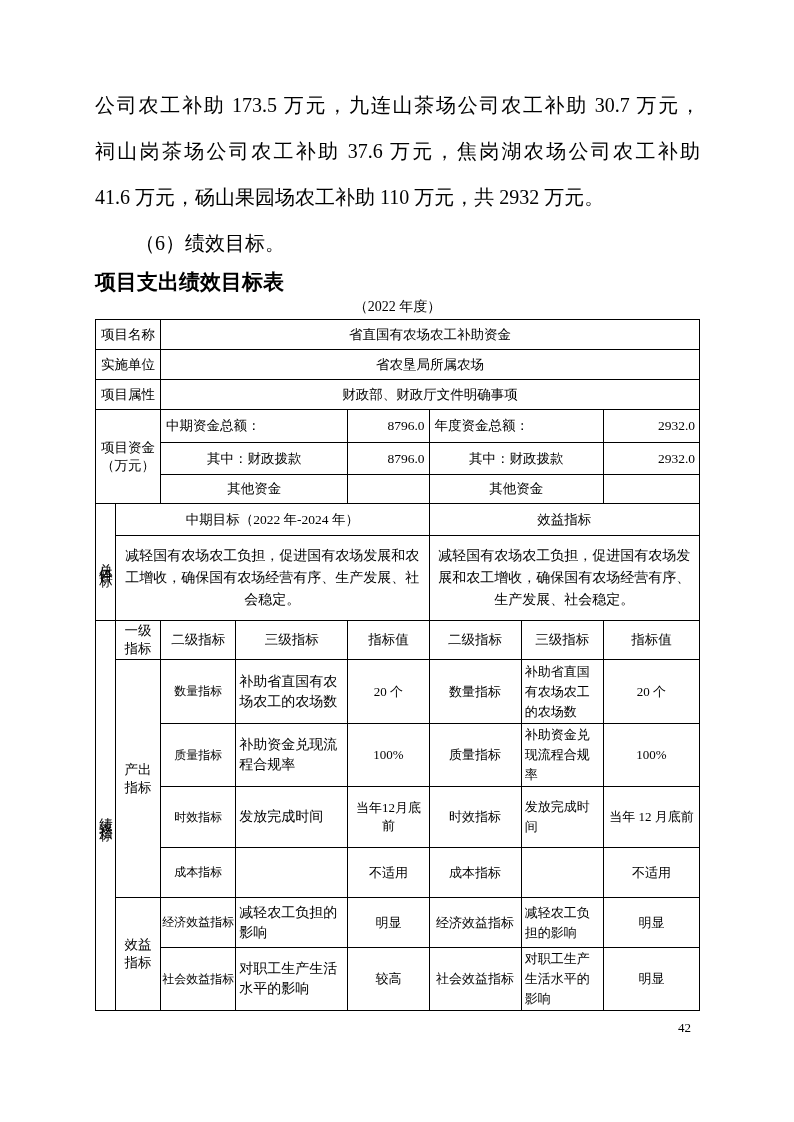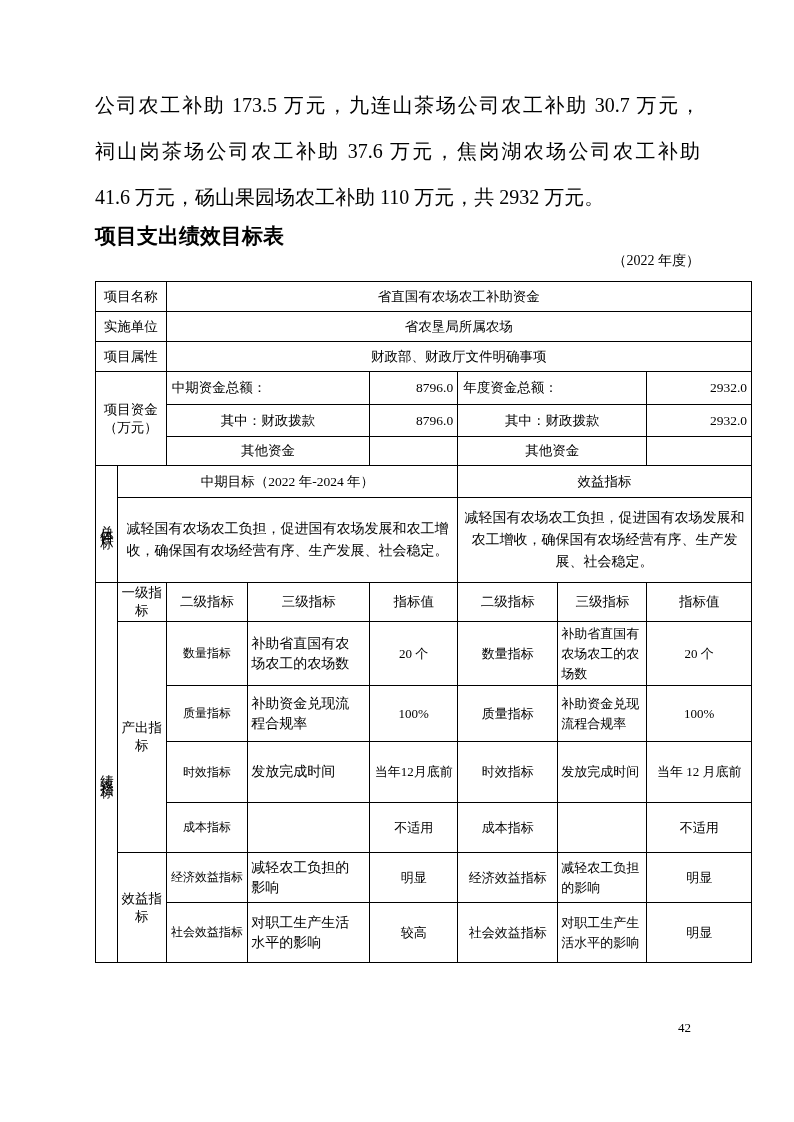--- a/index.html
+++ b/index.html
@@ -4,22 +4,22 @@
 <style>
   html,body{margin:0;padding:0;background:#fff;}
   body{width:794px;height:1122px;position:relative;color:#000;
        font-family:"Liberation Serif","DejaVu Serif",serif;}
   .content{position:absolute;left:95px;top:82px;width:605px;}
   .body-line{font-size:20px;line-height:46px;text-align:justify;text-align-last:justify;white-space:nowrap;}
   .body-line.last{text-align-last:left;white-space:normal;}
   .section-line{font-size:20px;line-height:46px;padding-left:40px;}
   .doc-title{text-align:left;font-weight:bold;font-size:21px;line-height:28px;margin-top:2px;
              font-family:"Liberation Sans","DejaVu Sans",sans-serif;}
-  .doc-subtitle{text-align:right;font-size:14px;line-height:18px;margin:2px 0 11px 0;}
-  table{border-collapse:collapse;table-layout:fixed;width:657px;padding-left:12px;}
+  .doc-subtitle{text-align:center;font-size:14px;line-height:18px;margin:2px 0 3px 0;}
+  table{border-collapse:collapse;table-layout:fixed;width:605px;padding-left:12px;}
   td{border:1.5px solid #000;font-size:13.5px;text-align:center;vertical-align:middle;
      padding:1px 2px;word-break:break-all;}
   tr.r1,tr.r2,tr.r3{height:30px;}
   tr.r4{height:33px;} tr.r5{height:32px;} tr.r6{height:29px;}
   tr.r7{height:32px;} tr.r8{height:85px;}
   tr.r9{height:38px;} tr.r10{height:64px;} tr.r11{height:56px;}
   tr.r12{height:61px;} tr.r13{height:50px;} tr.r14{height:50px;} tr.r15{height:60px;}
   td.tl{text-align:left;padding-left:5px;}
   td.tr{text-align:right;padding-right:4px;}
   td.goal{font-size:14px;line-height:22px;padding:2px 4px;}
@@ -37,20 +37,21 @@
 <body>
 
 <div class="content">
 
   <div>
     <div class="body-line">公司农工补助 173.5 万元，九连山茶场公司农工补助 30.7 万元，</div>
     <div class="body-line">祠山岗茶场公司农工补助 37.6 万元，焦岗湖农场公司农工补助</div>
     <div class="body-line last">41.6 万元，砀山果园场农工补助 110 万元，共 2932 万元。</div>
   </div>
 
+  <div class="section-line">（6）绩效目标。</div>
 
   <div class="doc-title">项目支出绩效目标表</div>
   <div class="doc-subtitle">（2022 年度）</div>
 
   <table>
     <colgroup>
       <col style="width:20px">
         <col style="width:45px">
         <col style="width:75px">
         <col style="width:112px">

